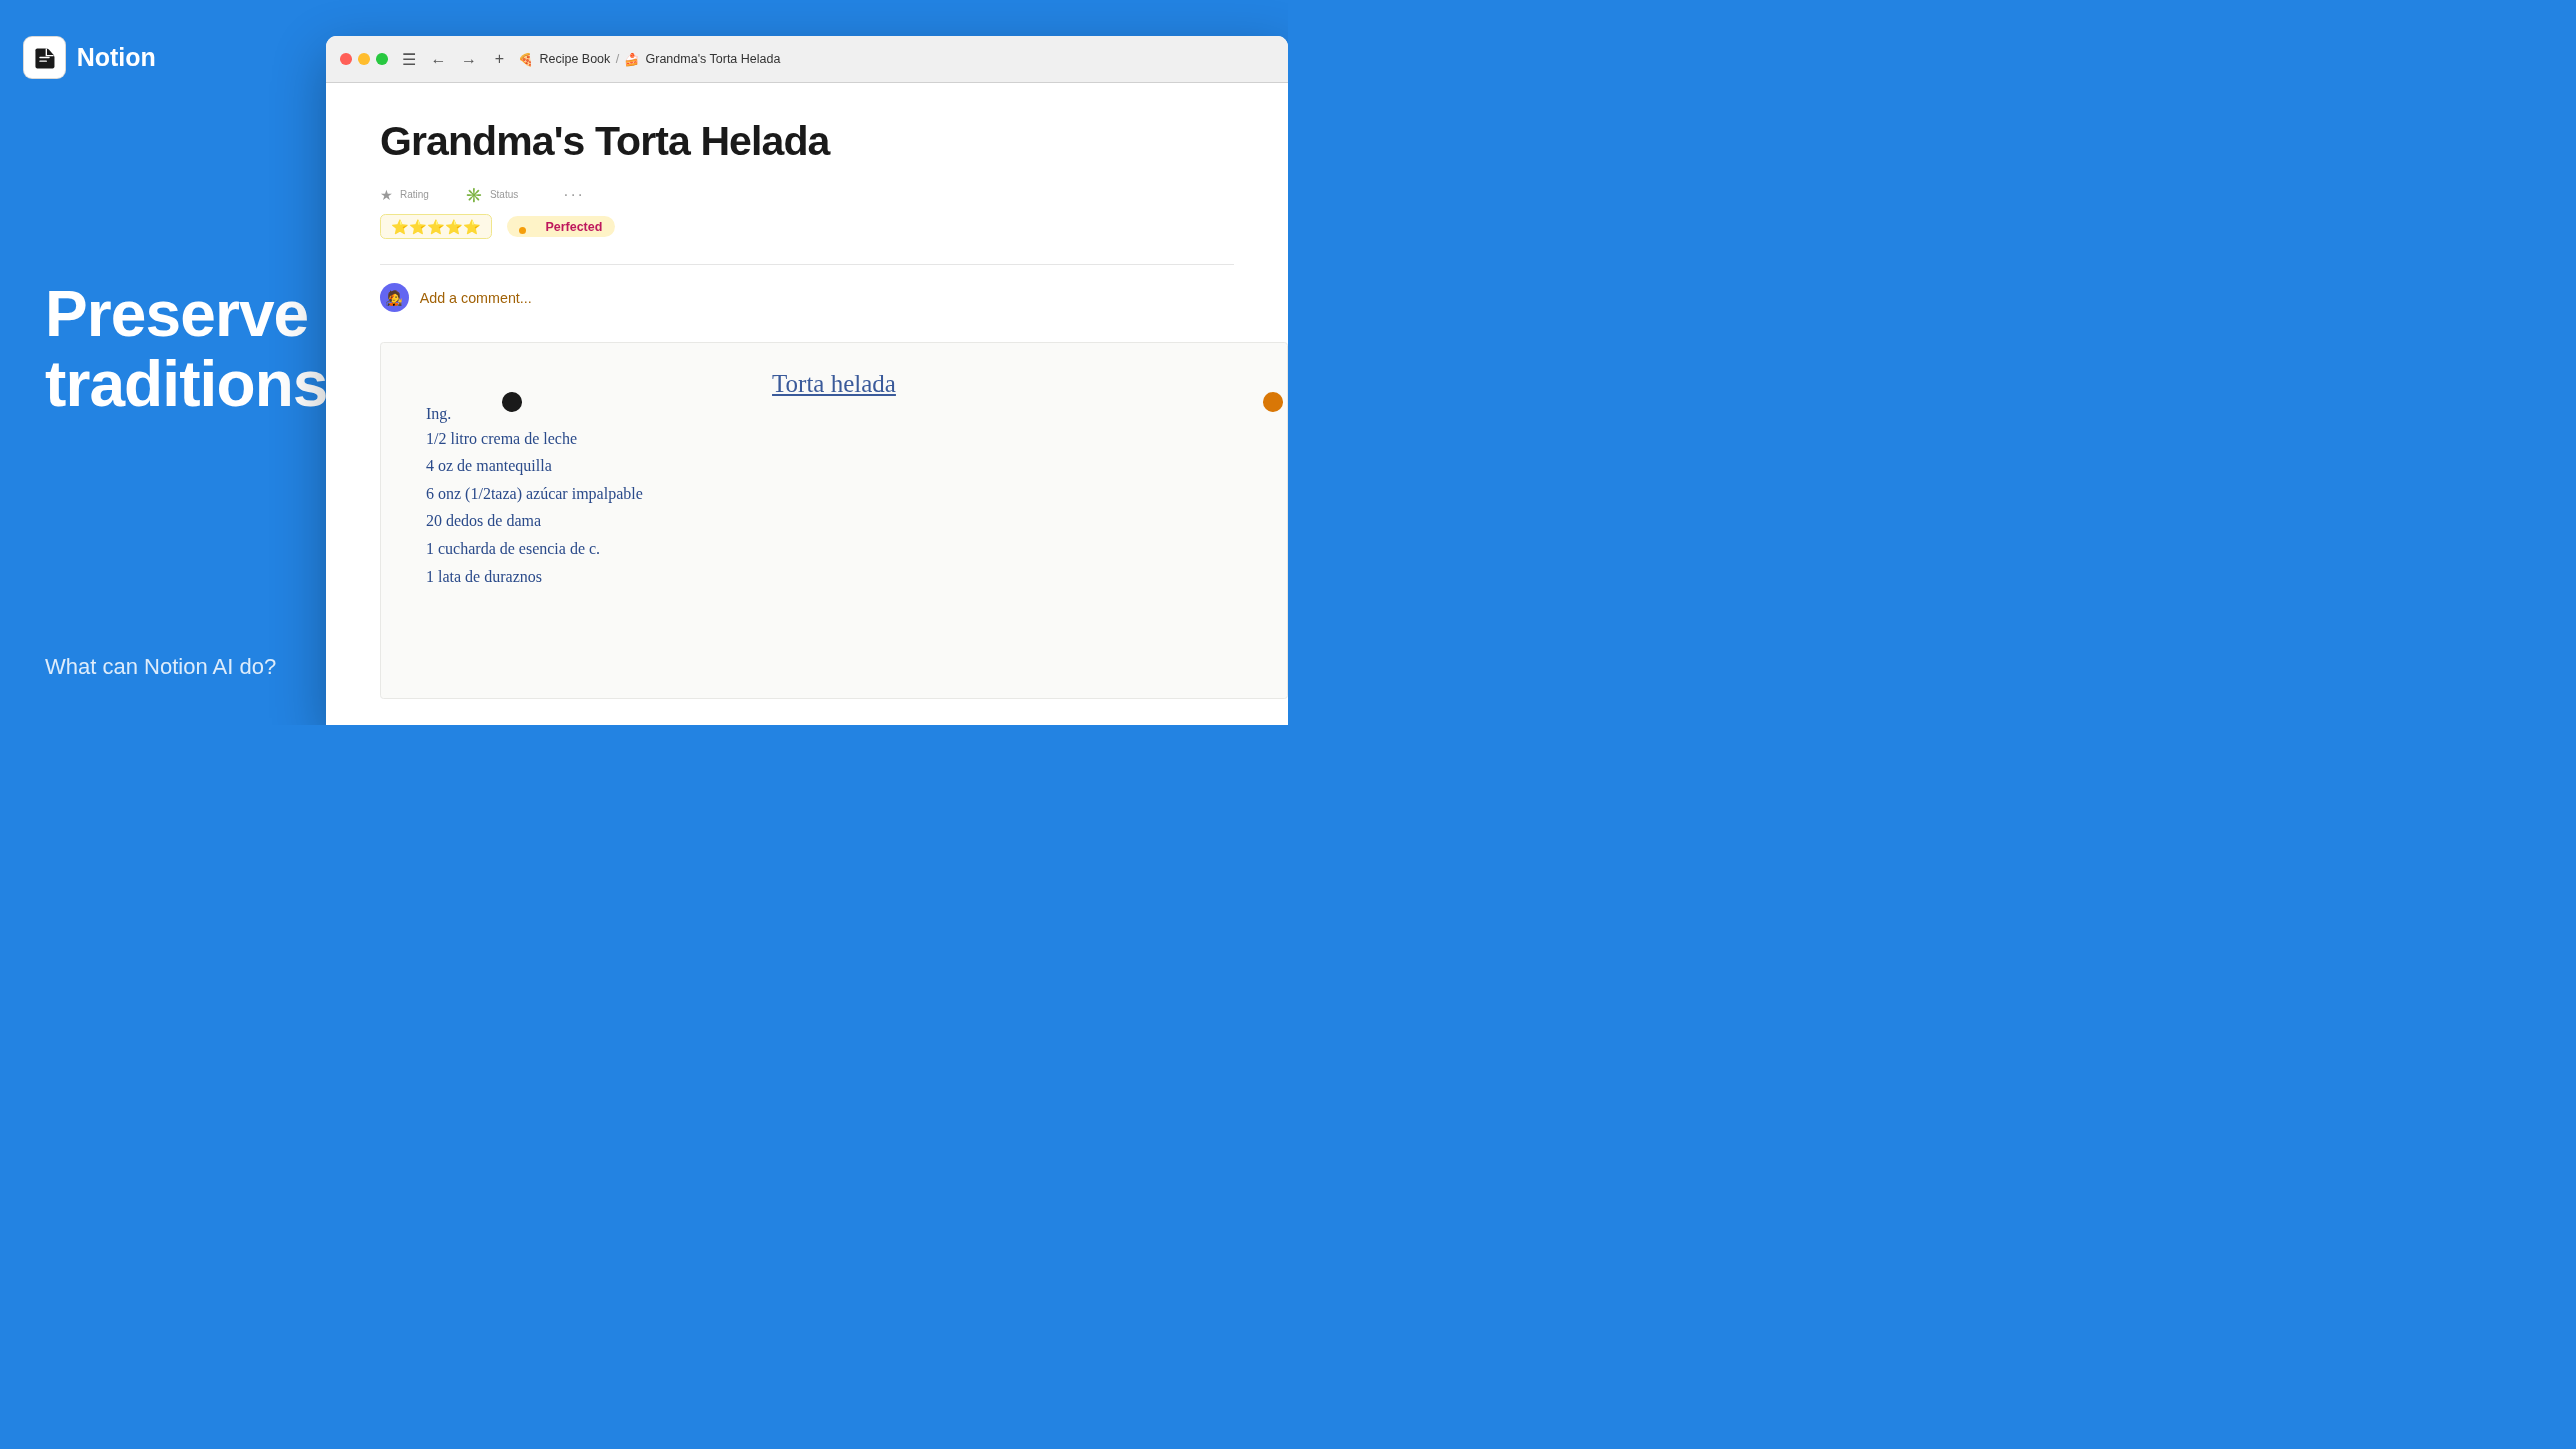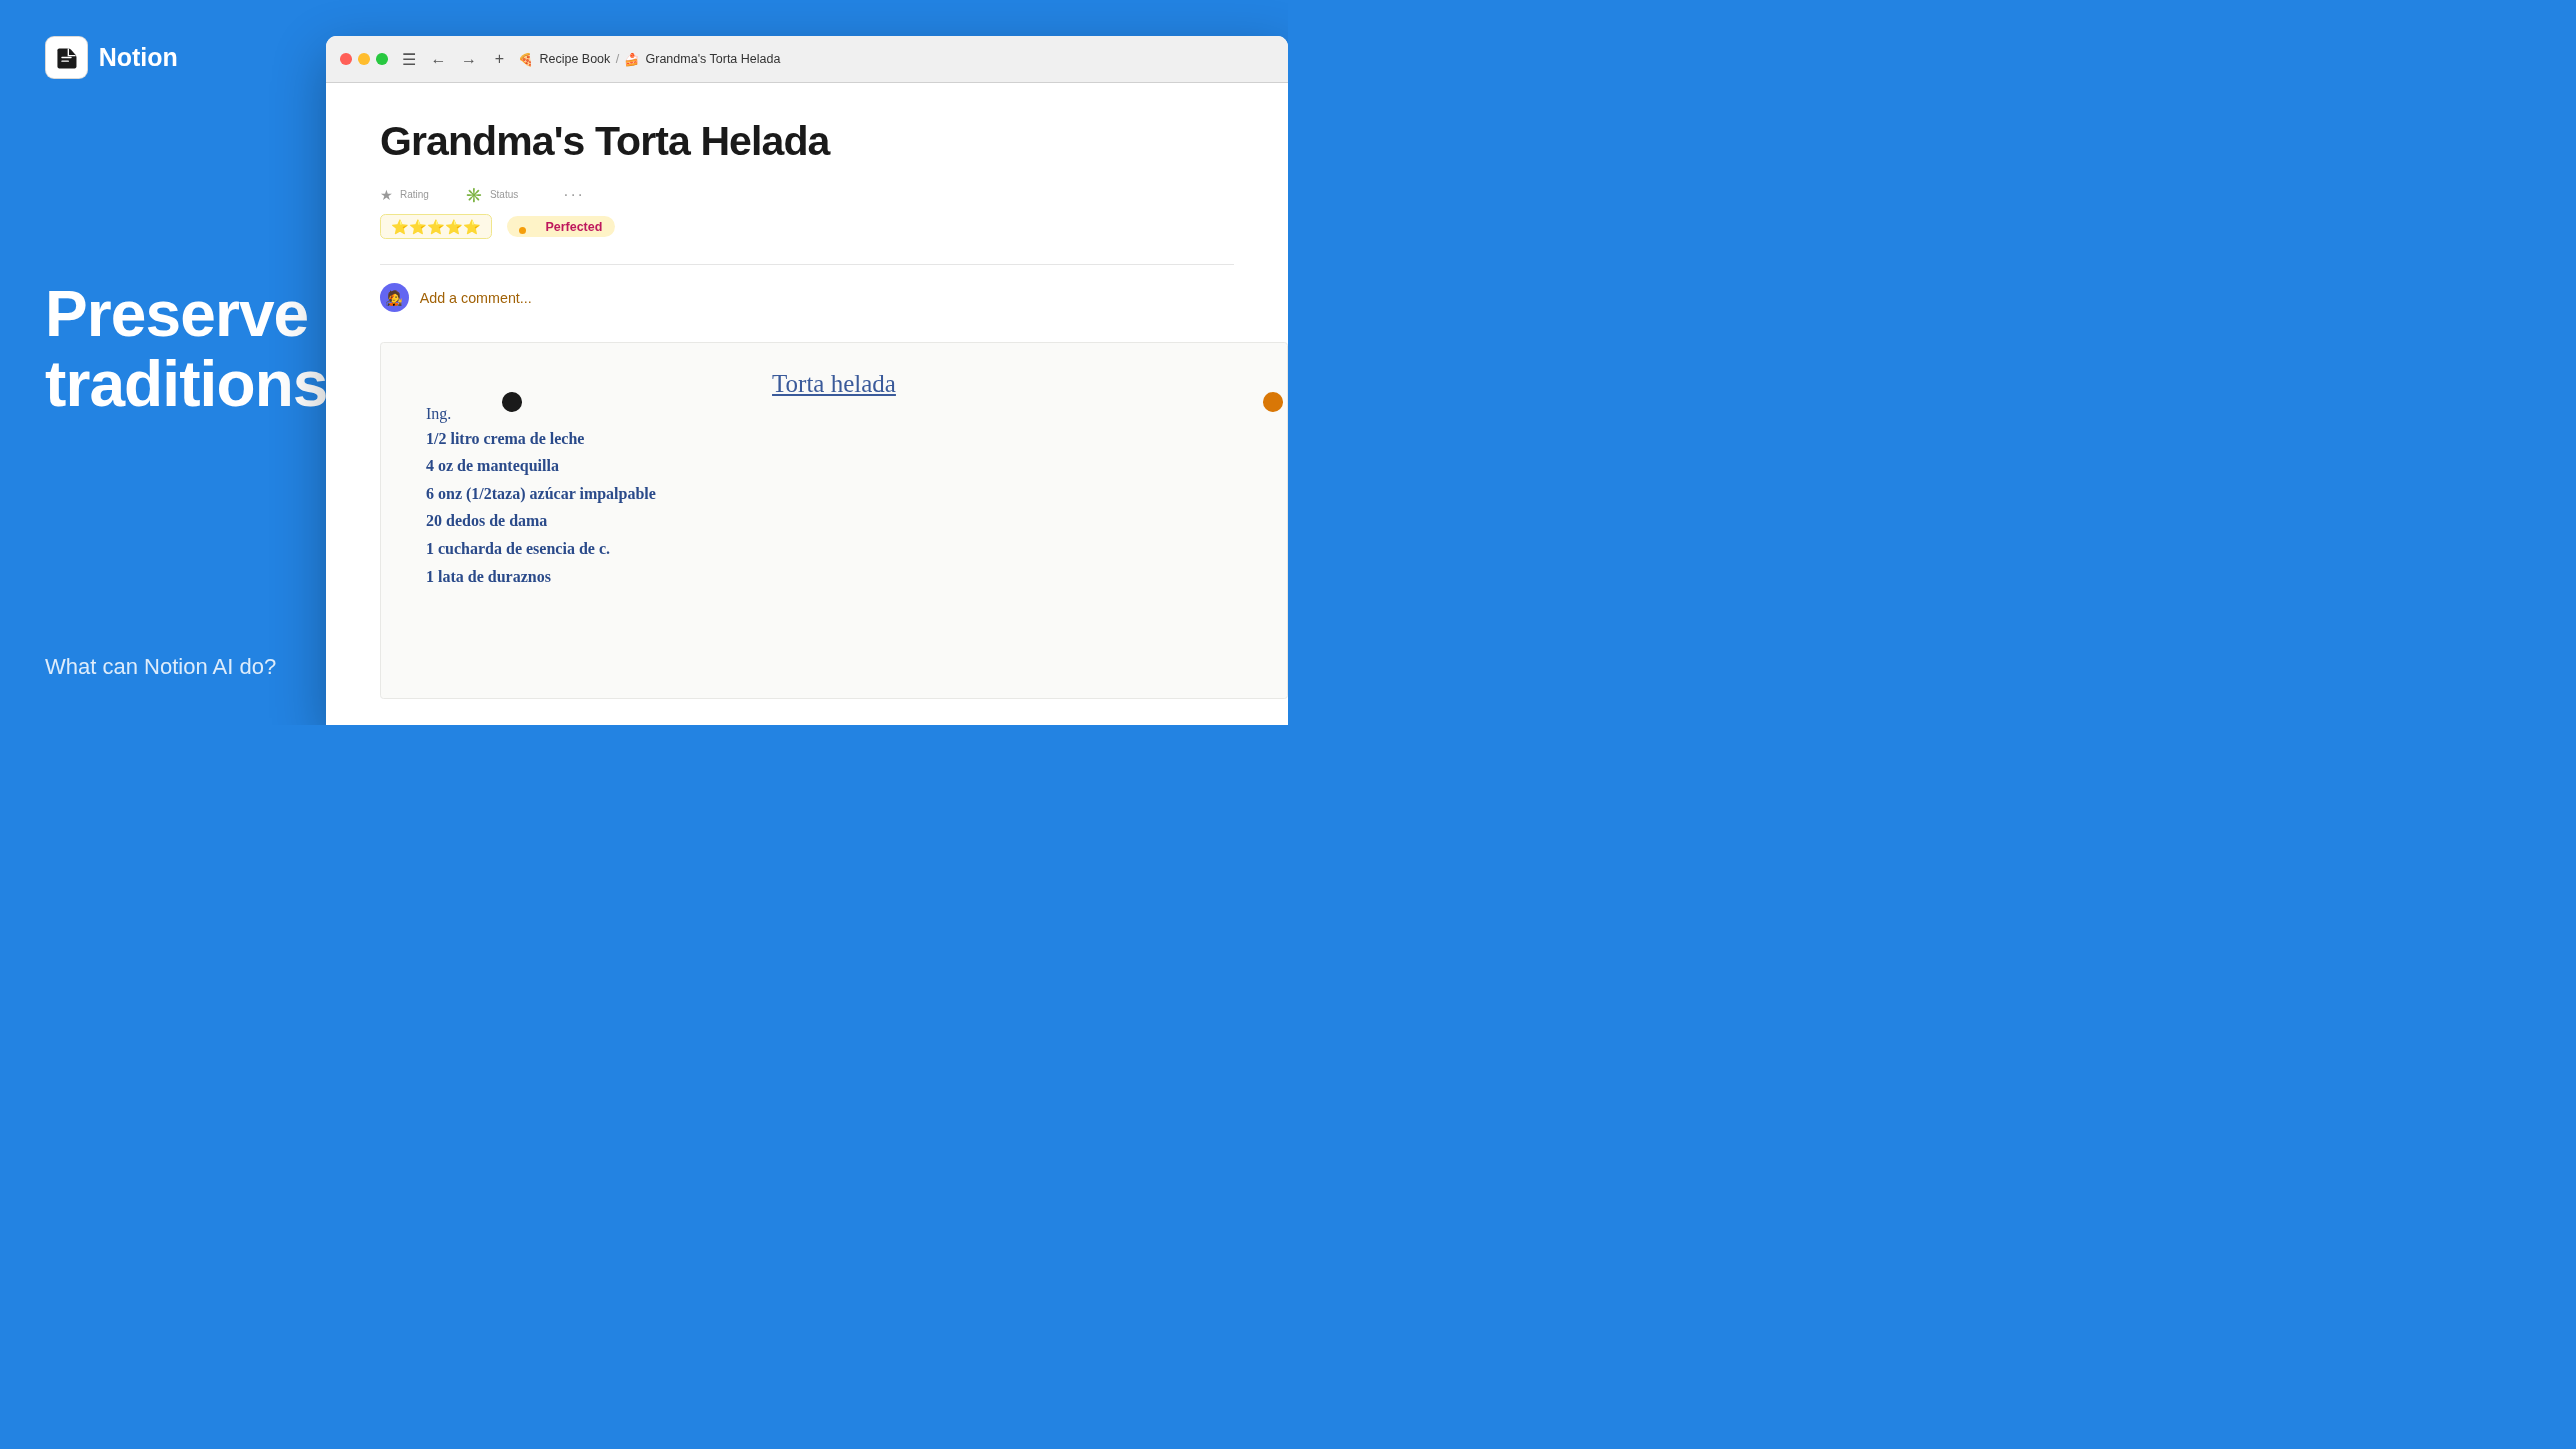--- a/index.html
+++ b/index.html
@@ -15,21 +15,21 @@
 
     
     .left-panel {
       position: absolute;
       top: 0; left: 0;
       width: 644px;
       height: 725px;
       background-color: #2383e2;
       display: flex;
       flex-direction: column;
-      padding: 36px 45px;
+      padding: 36px 23px;
     }
 
     .notion-logo {
       display: flex;
       align-items: center;
       gap: 10.7px;
       margin-bottom: auto;
     }
 
     .notion-logo-icon {
@@ -318,21 +318,20 @@
       font-size: 16px;
       margin-bottom: 3.6px;
       margin-left: 9px;
     }
 
     .hw-item {
       font-size: 16px;
       margin: 3.6px 0;
       margin-left: 9px;
       line-height: 1.5;
-      font-weight: bold;
     }
 
     
     .cursor-dot {
       position: absolute;
       width: 19.7px;
       height: 19.7px;
       border-radius: 50%;
       background: #1a1a1a;
     }

